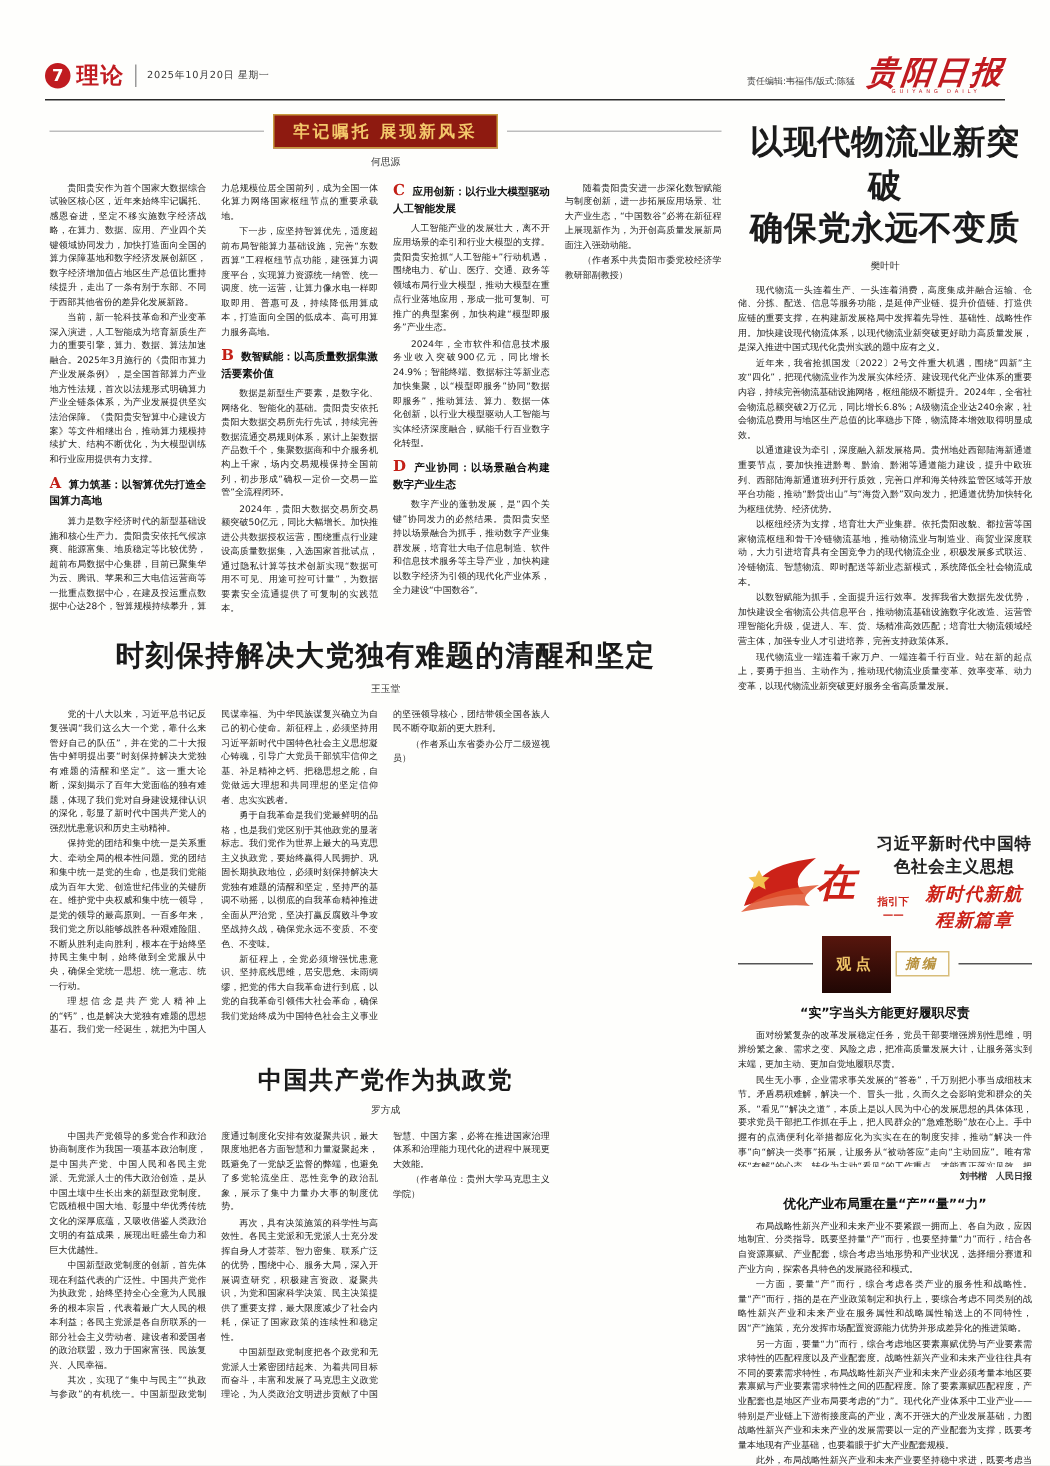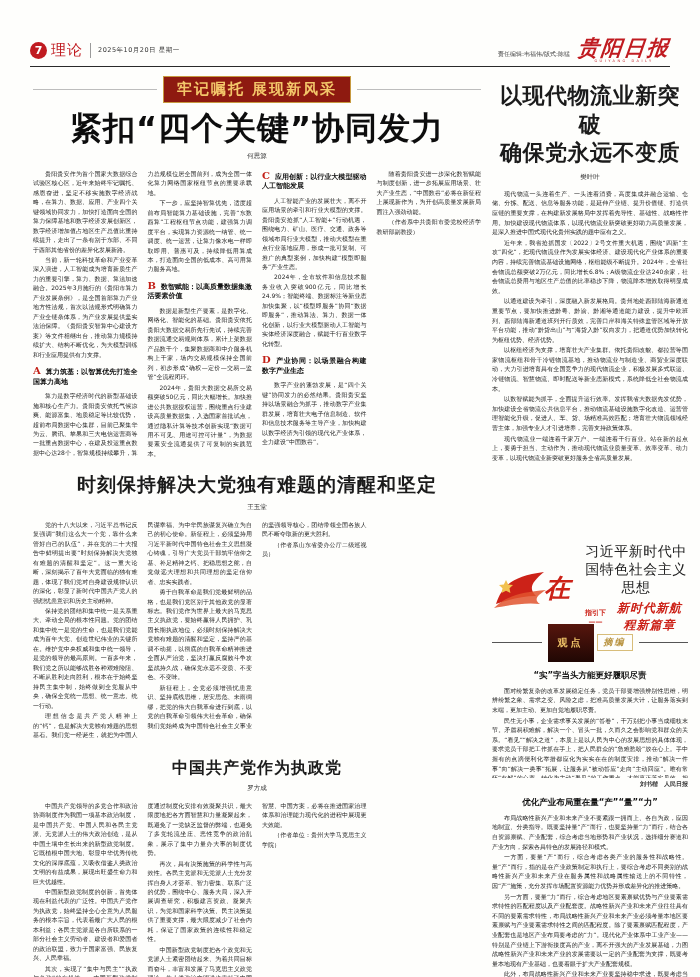--- a/index.html
+++ b/index.html
@@ -6,36 +6,36 @@
   html,body { background:#e8e8e4; }
   body { font-family:"DejaVu Sans", sans-serif; }
   .page{
     position:relative; width:700px; height:977px; margin:0 auto;
     background:#fefefc; color:#1b1b1b; overflow:hidden;
   }
   
   .header{ position:absolute; top:36px; left:30px; right:30px; height:28px; display:flex; align-items:center; }
   .pg-badge{ width:17px; height:17px; border-radius:50%; background:#c01b20; color:#fff;
     font-size:11px; font-weight:bold; display:flex; align-items:center; justify-content:center; }
-  .section-name{ color:#c01b20; font-size:15px; font-weight:400; margin-left:4px; letter-spacing:1px; }
+  .section-name{ color:#c01b20; font-size:15px; font-weight:700; margin-left:4px; letter-spacing:1px; }
   .hdr-div{ width:1px; height:15px; background:#9a9a9a; margin:0 7px; }
   .hdr-date{ font-size:6.5px; color:#333; letter-spacing:.5px; }
   .hdr-right{ margin-left:auto; display:flex; align-items:flex-end; gap:8px; }
   .editor-line{ font-size:6px; color:#444; padding-bottom:4px; }
   .masthead{ text-align:center; }
   .masthead-name{ font-family:"DejaVu Serif", serif; font-style:italic; font-weight:900;
     font-size:21px; color:#c01b20; letter-spacing:2px; line-height:1; transform:skewX(-6deg); }
   .masthead-sub{ font-size:3.5px; color:#c01b20; letter-spacing:2.5px; margin-top:1px; }
   .hdr-rule{ position:absolute; top:66px; left:30px; right:30px; height:1px; background:#2a2a2a; }
 
   
   .left{ position:absolute; left:33px; top:76px; width:448px; }
   .kicker-row{ display:flex; align-items:center; }
   .kicker-row::before,.kicker-row::after{ content:""; flex:1; height:1px; background:#bdbdbd; }
-  .kicker{ background:#8e1a10; color:#f3c76a; font-weight:bold; font-size:15px;
+  .kicker{ background:#8e1a10; color:#f3c76a; font-weight:bold; font-size:11px;
     letter-spacing:2px; padding:3px 13px; margin:0 6px; border:1px solid #c79a3f; }
   .main-title{ font-size:32px; font-weight:900; text-align:center; letter-spacing:1px;
     margin-top:7px; line-height:1.15; color:#0d0d0d; }
   .byline{ text-align:center; font-size:6.5px; color:#333; margin-top:5px; }
 
   .body-cols{ margin-top:8px; column-gap:10px; column-fill:auto; overflow:hidden;
     font-size:6px; line-height:1.58; text-align:justify; color:#222; }
   .cols4{ columns:4; }
   .body-cols p{ text-indent:2em; margin-bottom:1px; }
   .main-body{ height:292px; }
@@ -56,21 +56,21 @@
   .side-body{ margin-top:7px; height:366px; overflow:hidden; font-size:6px; line-height:1.6;
     text-align:justify; color:#222; }
   .side-body p{ text-indent:2em; margin-bottom:1px; }
 
   
   .banner{ margin-top:8px; height:52px; position:relative; display:flex; align-items:center; }
   .flag{ flex:0 0 58px; height:46px; position:relative; }
   .zai{ font-family:"DejaVu Serif", serif; font-style:italic; font-weight:900; font-size:26px;
     color:#cc2218; position:absolute; left:52px; top:8px; }
   .banner-text{ margin-left:34px; text-align:center; flex:1; }
-  .banner-l1{ font-size:14px; font-weight:400; color:#222; letter-spacing:.5px; }
+  .banner-l1{ font-size:11px; font-weight:700; color:#222; letter-spacing:.5px; }
   .banner-l2{ margin-top:3px; display:flex; align-items:center; justify-content:center; gap:4px; }
   .banner-l2a{ font-size:7px; color:#cc2218; font-weight:bold; }
   .banner-l2b{ font-family:"DejaVu Serif", serif; font-style:italic; font-weight:900;
     font-size:12px; color:#cc2218; letter-spacing:1px; }
 
   
   .op-head{ margin-top:9px; display:flex; align-items:center; }
   .op-head::before,.op-head::after{ content:""; flex:1; height:1px; background:#555; }
   .op-main{ background:linear-gradient(#57160d,#200704); color:#f0c468; font-weight:900;
     font-size:10px; letter-spacing:3px; padding:12px 10px; margin-left:6px; }
@@ -109,21 +109,20 @@
     </div>
   </div>
   <div class="hdr-rule"></div>
 
   <div class="left">
 
     <div>
       <div class="kicker-row">
         <span class="kicker">牢记嘱托 展现新风采</span>
       </div>
-      <h1 class="main-title">紧扣“四个关键”协同发力</h1>
       <div class="byline">何思源</div>
 
       <div class="body-cols cols4 main-body">
         <p>贵阳贵安作为首个国家大数据综合试验区核心区，近年来始终牢记嘱托、感恩奋进，坚定不移实施数字经济战略，在算力、数据、应用、产业四个关键领域协同发力，加快打造面向全国的算力保障基地和数字经济发展创新区，数字经济增加值占地区生产总值比重持续提升，走出了一条有别于东部、不同于西部其他省份的差异化发展新路。</p>
         <p>当前，新一轮科技革命和产业变革深入演进，人工智能成为培育新质生产力的重要引擎，算力、数据、算法加速融合。2025年3月施行的《贵阳市算力产业发展条例》，是全国首部算力产业地方性法规，首次以法规形式明确算力产业全链条体系，为产业发展提供坚实法治保障。《贵阳贵安智算中心建设方案》等文件相继出台，推动算力规模持续扩大、结构不断优化，为大模型训练和行业应用提供有力支撑。</p>
 
         <div class="sec-head">
           <span class="sec-letter">A</span>
           <span class="sec-text">算力筑基：以智算优先打造全国算力高地</span>
         </div>

